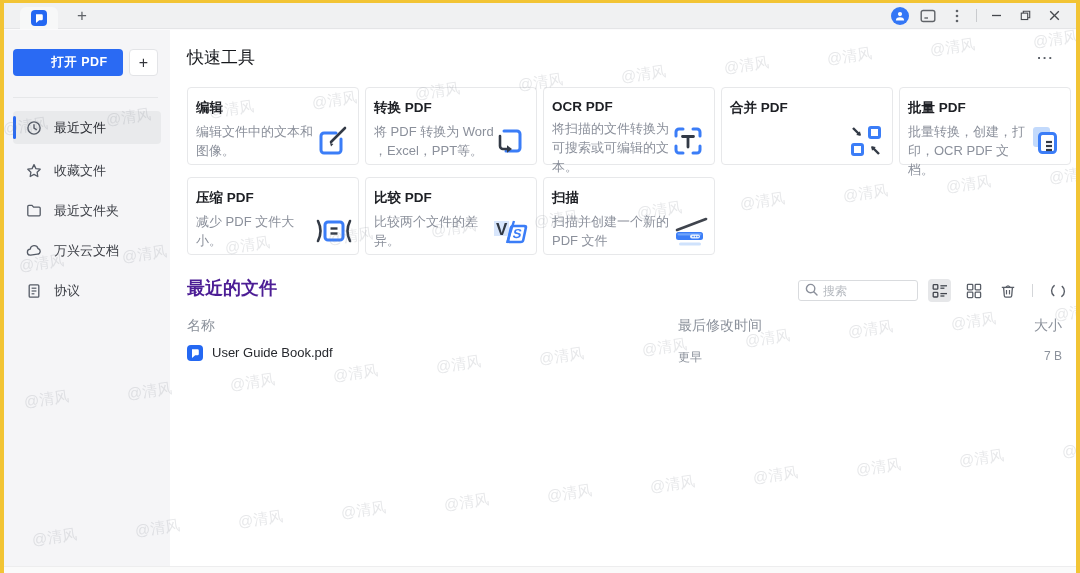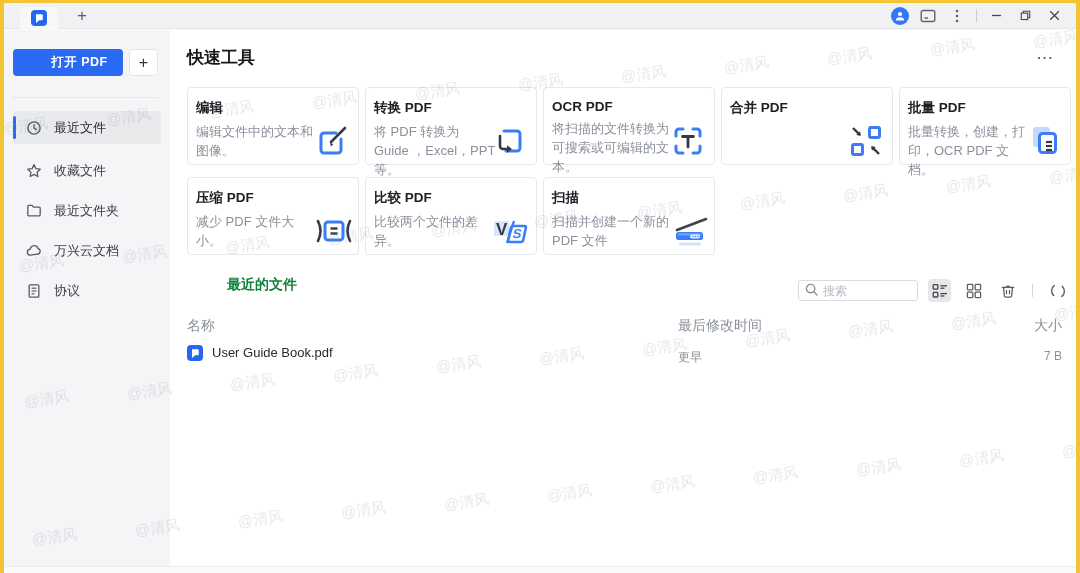--- a/index.html
+++ b/index.html
@@ -58,38 +58,38 @@
   }
   .nav-item.selected { background:#e9eaec; color:#2b2d33; }
   .nav-item.selected .sel-bar {
     position:absolute; left:0; top:5px; width:3px; height:23px; border-radius:2px; background:#2a6af3;
   }
   .nav-item:nth-child(1){ margin-bottom:10px; }
   .nav-icon { width:17px; height:17px; display:flex; align-items:center; justify-content:center; flex:0 0 auto; }
 
   
   .main { position:absolute; left:166px; top:27px; right:0; bottom:7px; background:#ffffff; }
-  .qt-title { position:absolute; left:17px; top:16px; font-size:17px; font-weight:700; color:#16181c; }
+  .qt-title { position:absolute; left:17px; top:16px; font-size:17px; font-weight:400; color:#16181c; }
   .more-btn {
     position:absolute; right:22px; top:20px; border:none; background:transparent; cursor:pointer;
     color:#595e66; font-size:13px; font-weight:700; letter-spacing:2px; line-height:10px;
   }
   .cards {
     position:absolute; left:17px; top:57px;
     display:grid; grid-template-columns:repeat(5,172px); gap:12px 6px;
   }
   .card {
     width:172px; height:78px; background:#fff; border:1px solid #e7e8ea; border-radius:4px;
     padding:11px 8px; position:relative; cursor:pointer;
   }
   .card-title { font-size:13.5px; font-weight:700; color:#1d1f24; margin-bottom:6px; }
   .card-desc { font-size:13px; color:#8b909b; line-height:1.45; width:122px; }
   .card-icon { position:absolute; right:8px; bottom:5px; width:36px; height:36px; }
 
-  .recent-title { position:absolute; left:17px; top:246px; font-size:14px; font-weight:700; color:#15803d;margin-left:40px; }
+  .recent-title { position:absolute; left:17px; top:246px; font-size:18px; font-weight:700; color:#4c1d95; }
   .search-box {
     position:absolute; left:628px; top:250px; width:120px; height:21px;
     border:1px solid #d9dbde; border-radius:3px; background:#fff;
     display:flex; align-items:center; padding:0 6px; gap:5px;
   }
   .search-box input {
     border:none; outline:none; width:80px; font-size:12px; color:#0f172a; background:transparent;
     font-family:inherit;
   }
   .search-box input::placeholder { color:#b6bac0; }
@@ -246,21 +246,21 @@
           <svg width="36" height="36" viewBox="0 0 36 36">
             <path d="M22 10 H10 a3 3 0 0 0 -3 3 v14 a3 3 0 0 0 3 3 h14 a3 3 0 0 0 3 -3 V16" fill="none" stroke="#3b7df7" stroke-width="3" stroke-linecap="round"></path>
             <line x1="31" y1="5" x2="17" y2="19" stroke="#333a46" stroke-width="2.6" stroke-linecap="round"></line>
             <path d="M16 20 l3.4 1 -2.4 2.4 Z" fill="#333a46"></path>
           </svg>
         </span>
       </div>
 
       <div class="card">
         <div class="card-title">转换 PDF</div>
-        <div class="card-desc">将 PDF 转换为 Guide ，Excel，PPT等。</div>
+        <div class="card-desc">将 PDF 转换为 Word ，Excel，PPT等。</div>
         <span class="card-icon">
           <svg width="36" height="36" viewBox="0 0 36 36">
             <path d="M12 8 h13 a3 3 0 0 1 3 3 v14 a3 3 0 0 1 -3 3 H14" fill="none" stroke="#3b7df7" stroke-width="3" stroke-linecap="round"></path>
             <path d="M8 13 v10 a3 3 0 0 0 3 3 h5" fill="none" stroke="#333a46" stroke-width="2.6" stroke-linecap="round"></path>
             <path d="M15 22.2 l5 3.8 -5 3.8 Z" fill="#333a46"></path>
           </svg>
         </span>
       </div>
 
       <div class="card">

